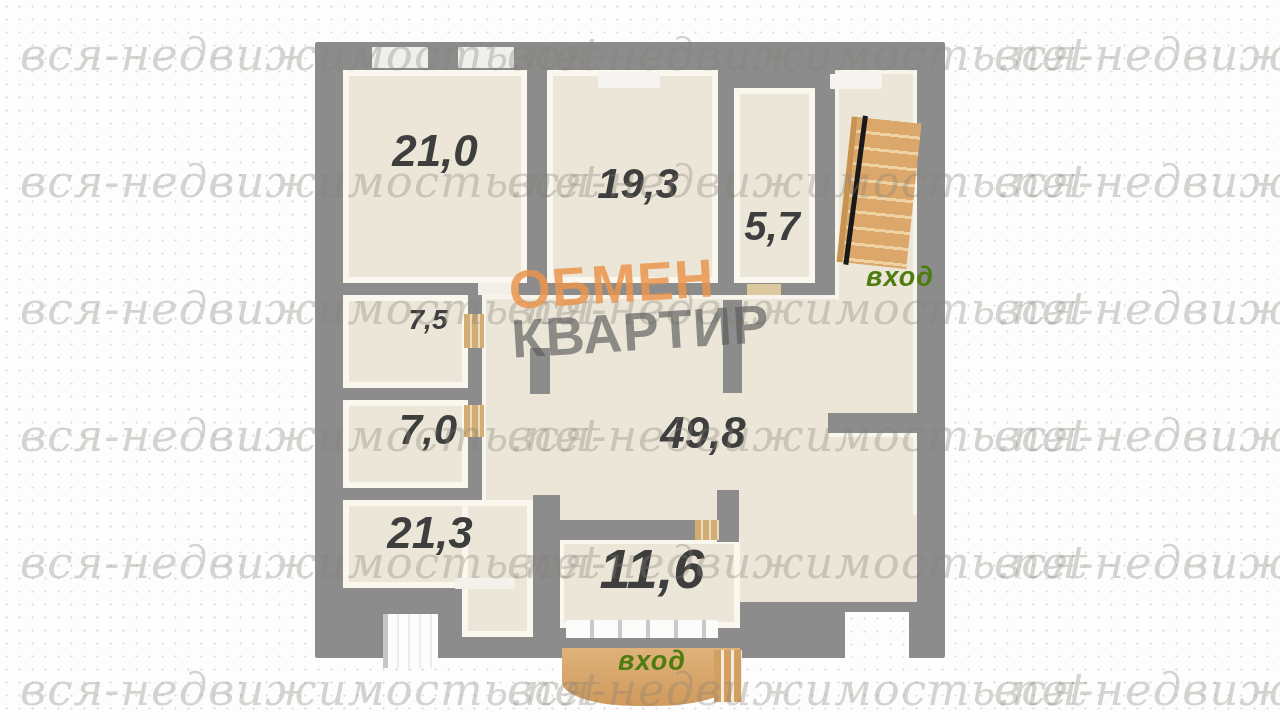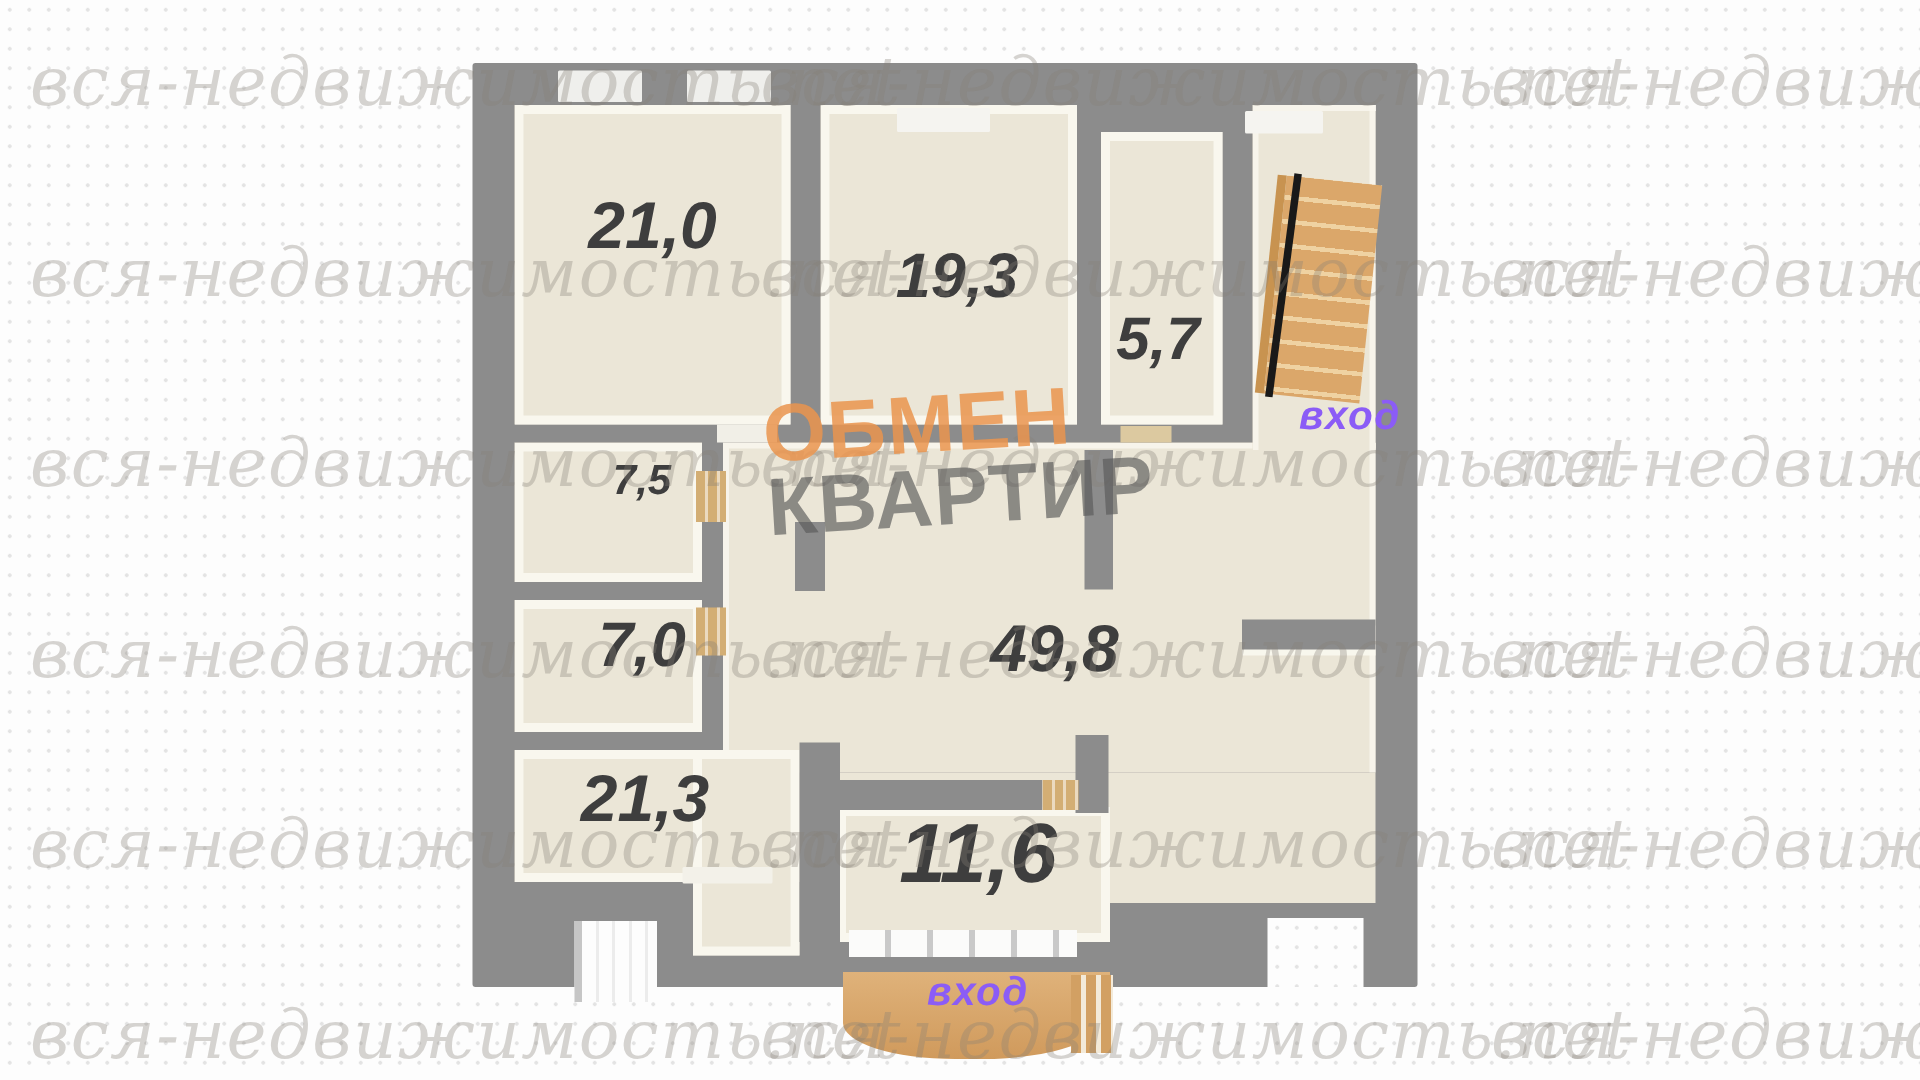--- a/index.html
+++ b/index.html
@@ -94,21 +94,21 @@
   
   .area-label{font-weight:bold;color:#3e3e3e;text-align:center;z-index:5;letter-spacing:0;}
   .lab-21{left:355px;top:126px;width:160px;font-size:44px;}
   .lab-19{left:558px;top:160px;width:160px;font-size:42px;}
   .lab-8{left:712px;top:204px;width:120px;font-size:40px;}
   .lab-75{left:368px;top:304px;width:120px;font-size:28px;}
   .lab-70{left:368px;top:406px;width:120px;font-size:42px;}
   .lab-726{left:623px;top:408px;width:160px;font-size:44px;}
   .lab-128{left:350px;top:508px;width:160px;font-size:44px;}
   .lab-116{left:572px;top:536px;width:160px;font-size:56px;}
-  .entr{font-weight:bold;color:#8b5cf6;text-align:center;font-size:27px;z-index:5;letter-spacing:1px;}
+  .entr{font-weight:bold;color:#4d7c0f;text-align:center;font-size:27px;z-index:5;letter-spacing:1px;}
   .entr-top{left:845px;top:262px;width:110px;}
   .entr-bottom{left:597px;top:646px;width:110px;}
 
   
   .logo{position:absolute;left:510px;top:256px;z-index:7;transform:rotate(-3.5deg);pointer-events:none;}
   .logo div{font-weight:bold;line-height:0.98;letter-spacing:1px;}
   .logo-l1{font-size:54px;color:rgba(234,148,78,0.85);}
   .logo-l2{font-size:54px;color:rgba(90,90,90,0.66);margin-top:-4px;}
 </style>
 </head>

